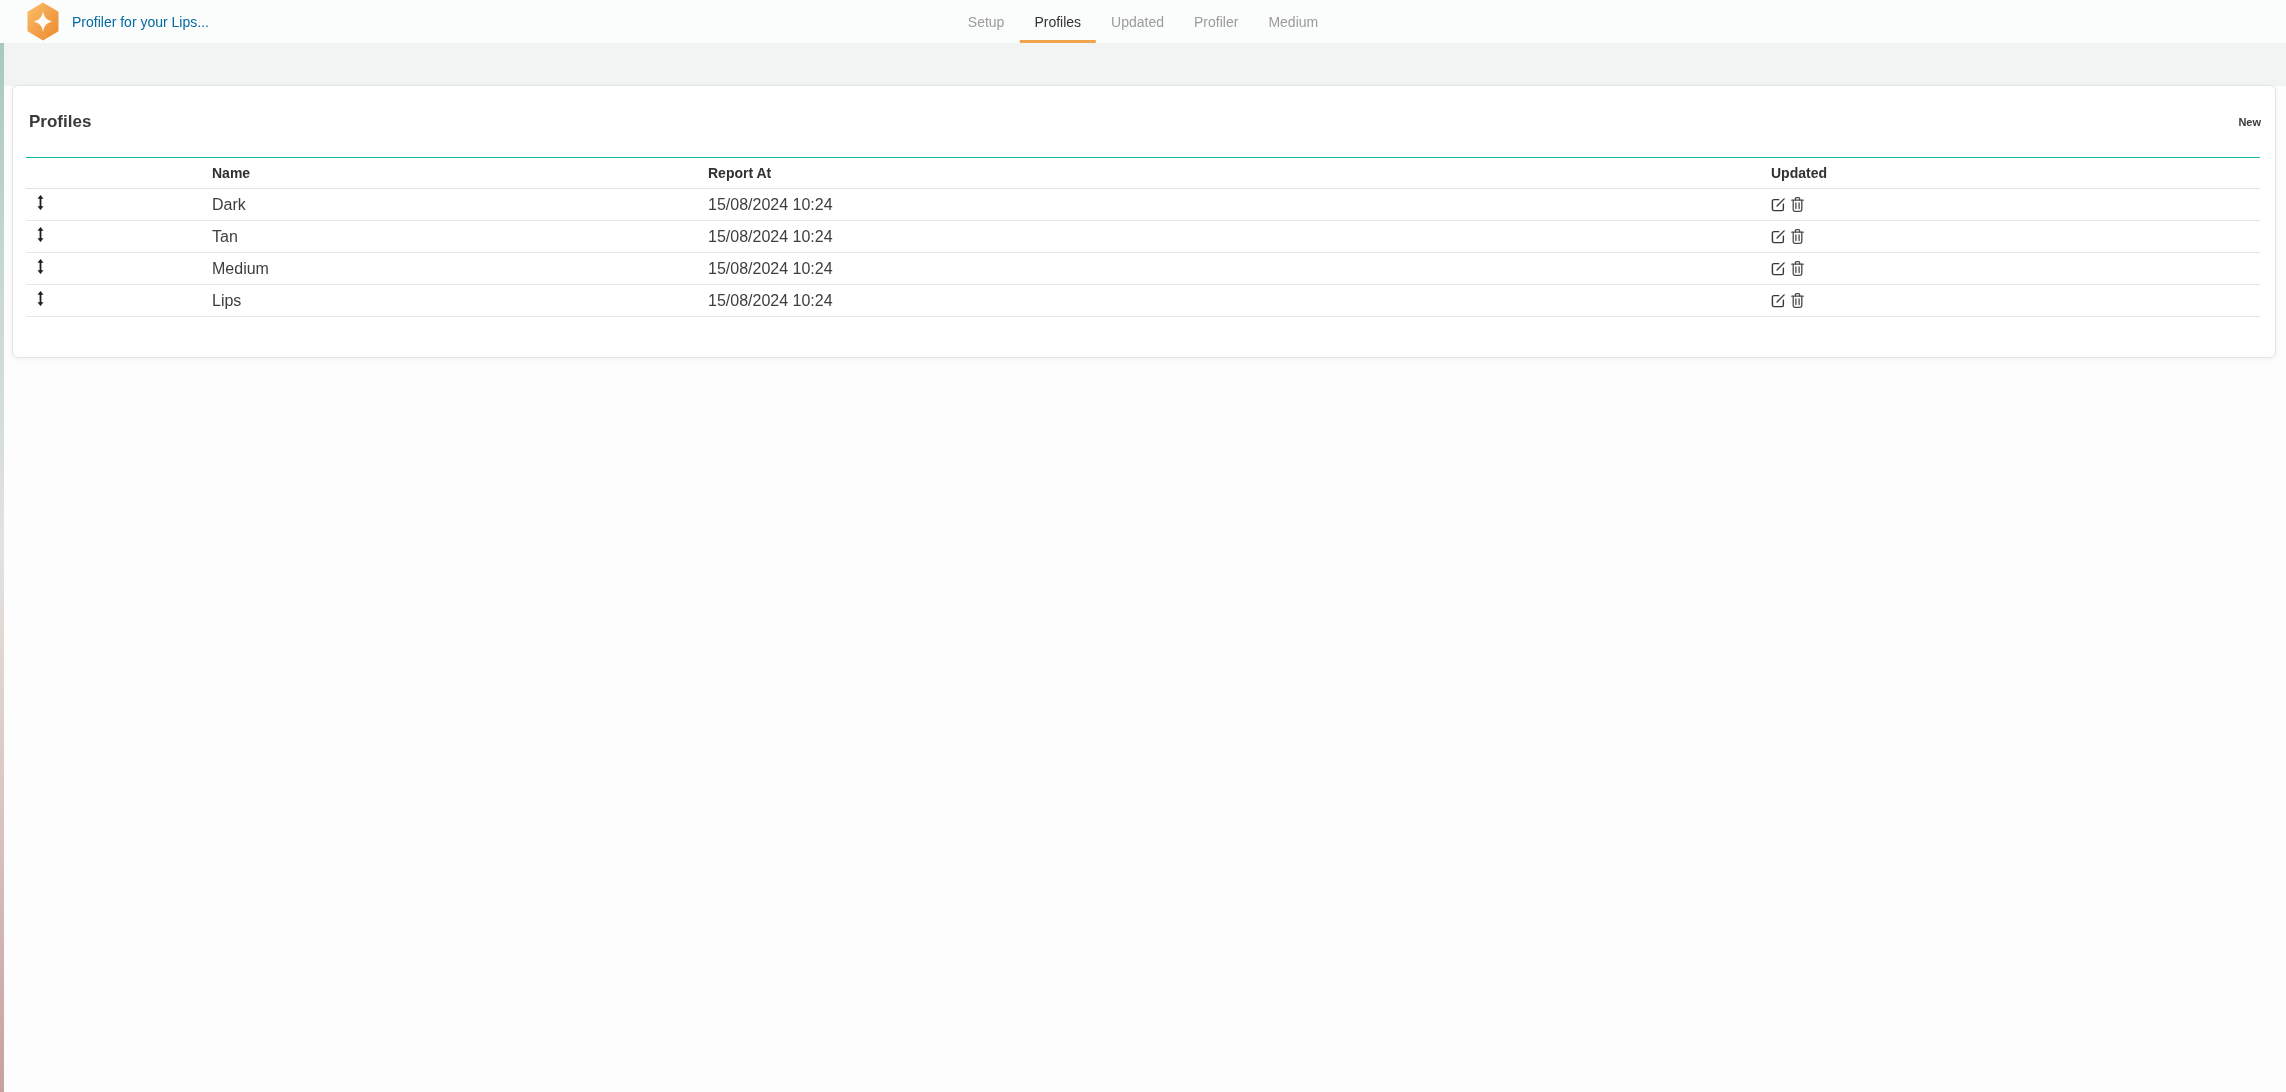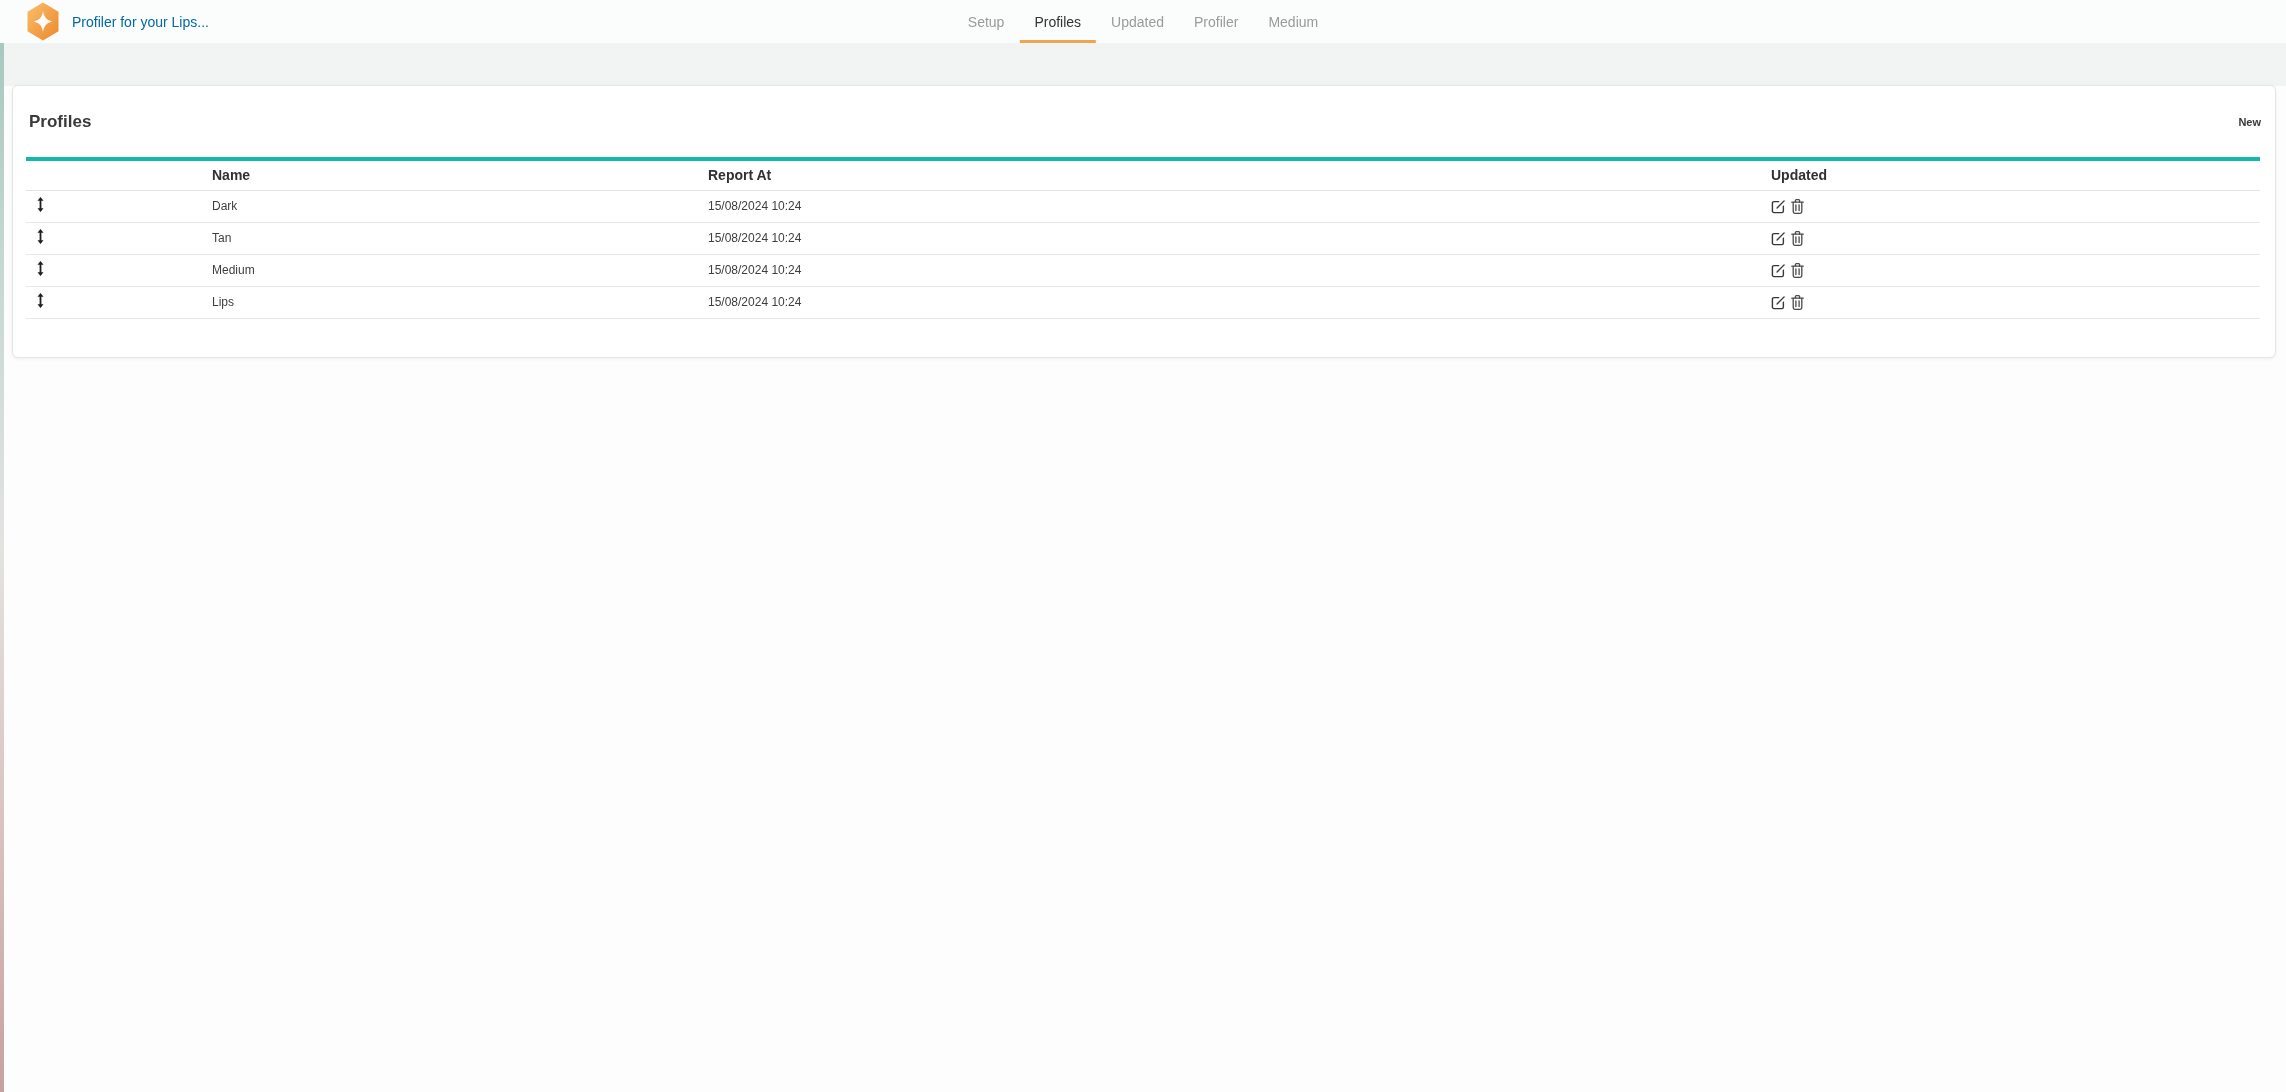--- a/index.html
+++ b/index.html
@@ -65,25 +65,25 @@
   }
 
   .table-wrap { margin:0 15px 0 13px; }
   table.profiles { width:100%; border-collapse:collapse; table-layout:fixed; }
   col.c-drag { width:186px; }
   col.c-name { width:496px; }
   col.c-updated { width:1063px; }
   thead th {
     height:31px; padding:0; text-align:left;
     font-size:14px; font-weight:700; color:#313131;
-    border-top:4px solid #14b8a6; border-bottom:1px solid #e2e3e3;
+    border-top:1px solid #14b8a6; border-bottom:1px solid #e2e3e3;
   }
   tbody td {
     height:31px; padding:0;
-    font-size:12px; color:#3e3e3e;
+    font-size:16px; color:#3e3e3e;
     border-bottom:1px solid #e7e7e7;
   }
   .cell-drag { padding-left:10px !important; }
   .drag-btn {
     background:none; border:none; padding:0; margin:0;
     cursor:grab; display:inline-flex; align-items:center; line-height:0;
   }
   .actions-cell { display:flex; align-items:center; gap:5px; height:31px; }
   .icon-btn {
     background:none; border:none; padding:0; margin:0;

